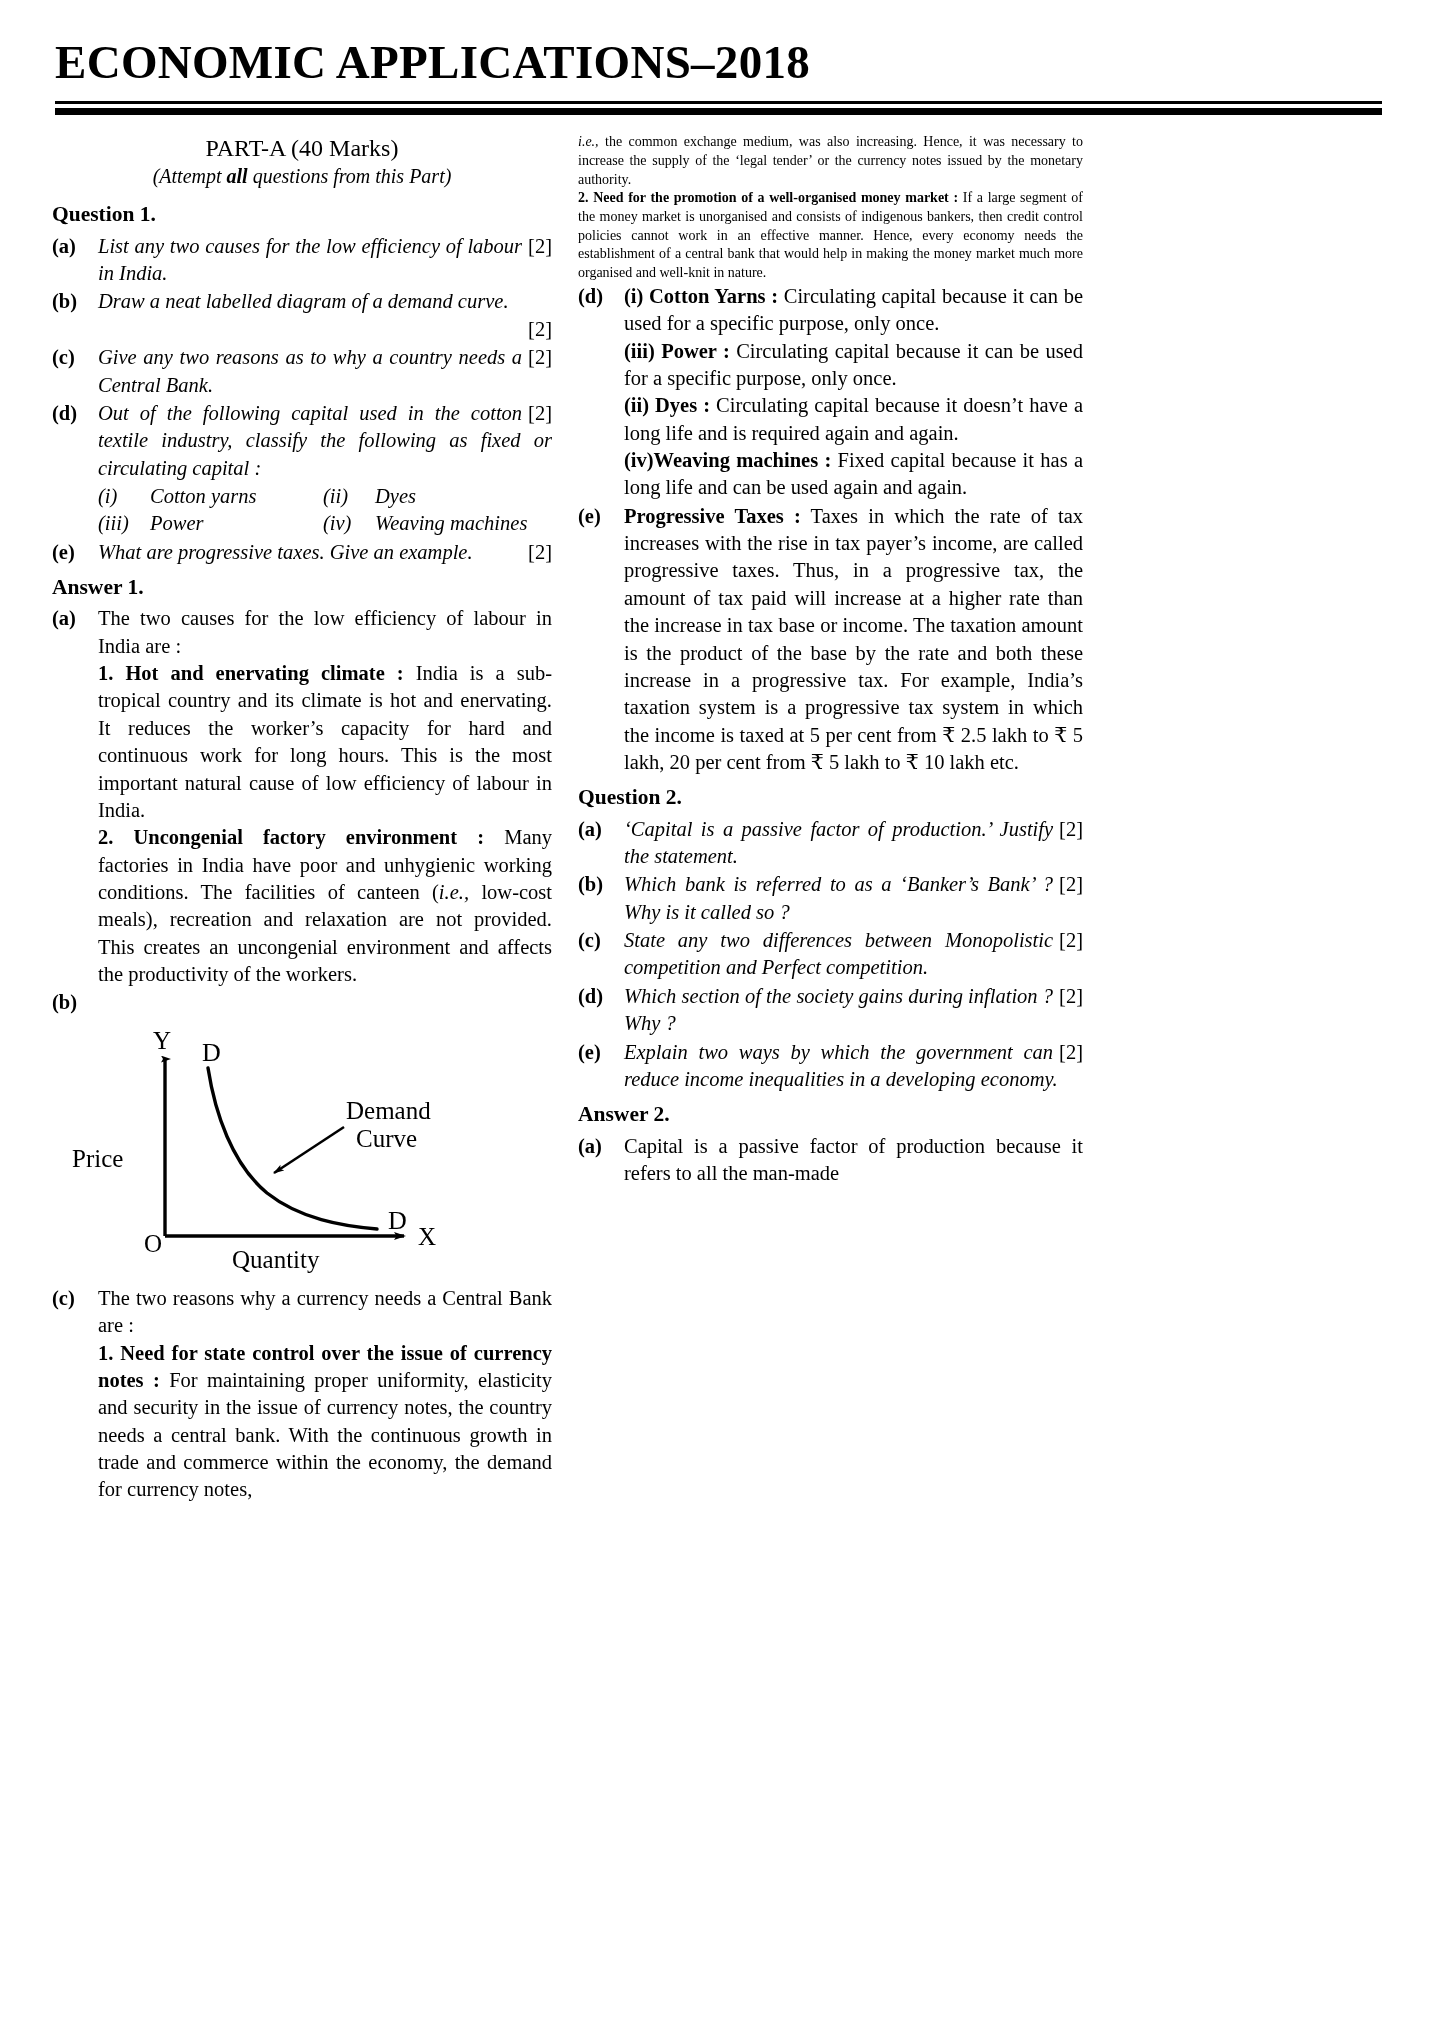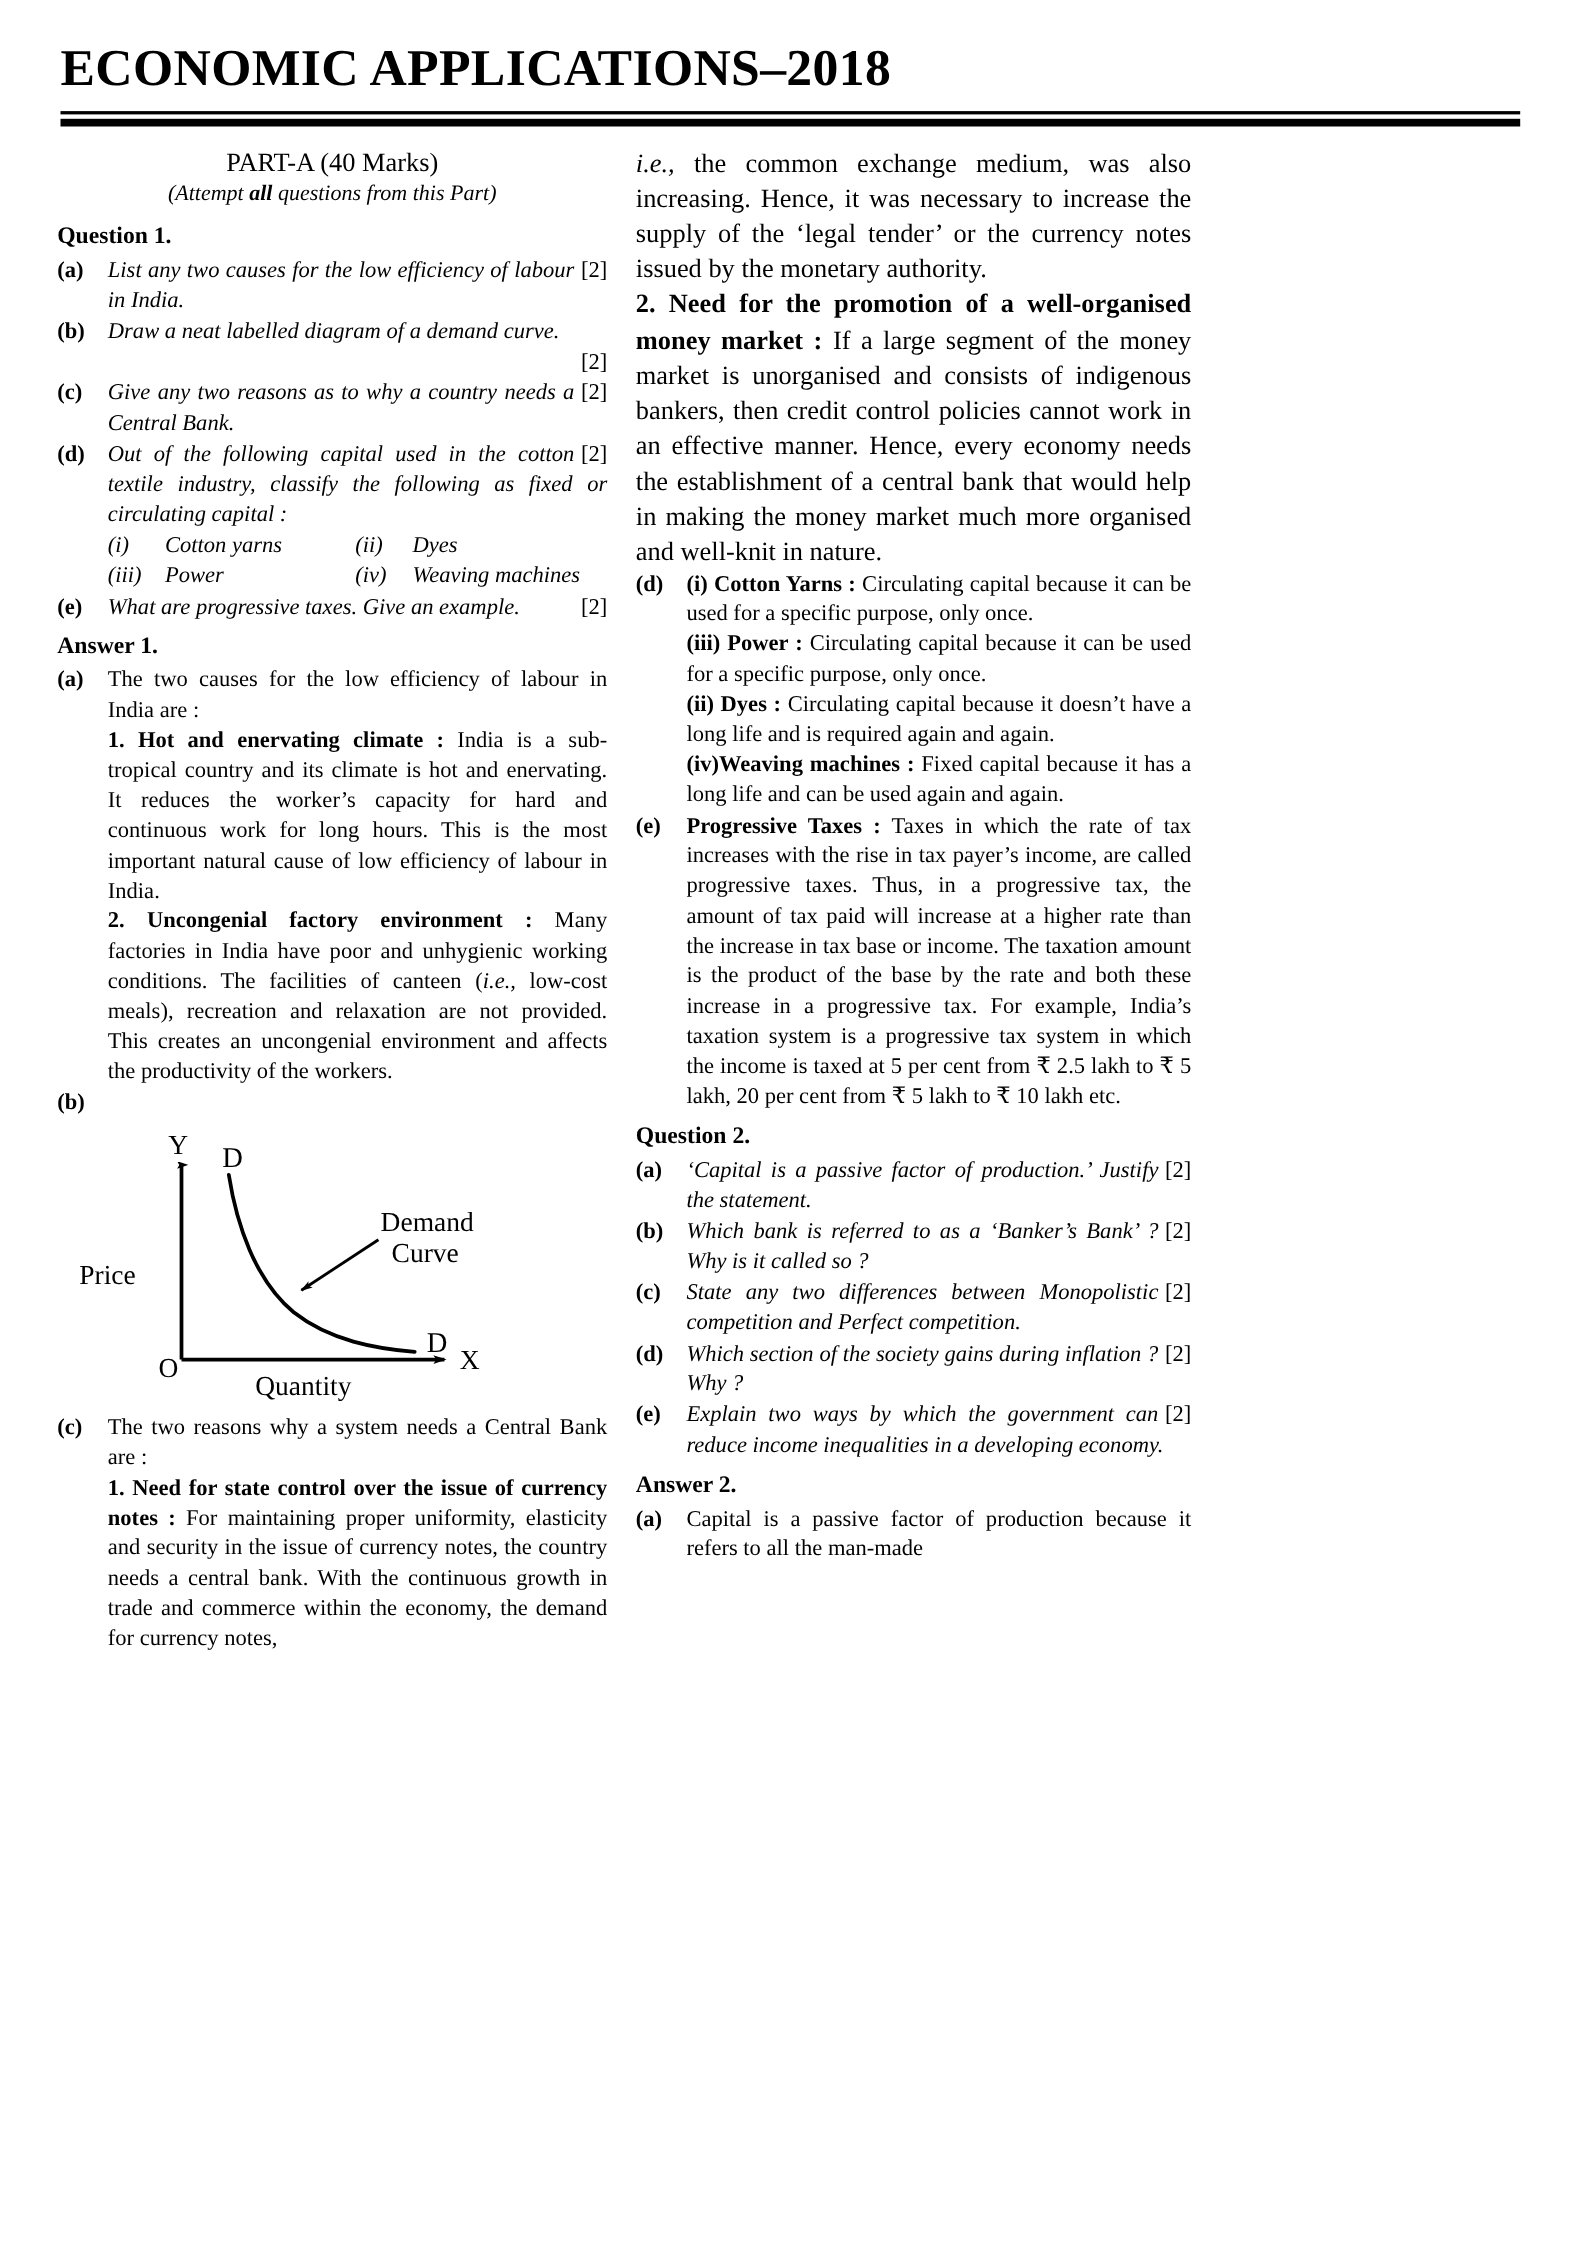--- a/index.html
+++ b/index.html
@@ -129,21 +129,21 @@
     font-style: italic;
     font-size: 20.5px;
     line-height: 1.335;
   }
   .sub-row { display: flex; }
   .sub-row .c1 { flex: 0 0 225px; display: flex; }
   .sub-row .c2 { flex: 1 1 auto; display: flex; }
   .sub-row .rn { flex: 0 0 52px; }
 
   .ans-para {
-    font-size: 24px;
+    font-size: 14px;
     line-height: 1.335;
     text-align: justify;
     margin: 0;
   }
 
   
   .indent {
     margin-top: 2px;
   }
 
@@ -292,21 +292,21 @@
           <text x="150" y="40" font-family="Liberation Serif, DejaVu Serif, serif" font-size="26">D</text>
           <text x="336" y="208" font-family="Liberation Serif, DejaVu Serif, serif" font-size="26">D</text>
           <text x="294" y="98" font-family="Liberation Serif, DejaVu Serif, serif" font-size="25">Demand</text>
           <text x="304" y="126" font-family="Liberation Serif, DejaVu Serif, serif" font-size="25">Curve</text>
         </svg>
       </div>
 
       <div class="row a">
         <div class="lbl">(c)</div>
         <div class="body">
-          <div class="para">The two reasons why a system needs a Central Bank are :</div>
+          <div class="para">The two reasons why a currency needs a Central Bank are :</div>
           <div class="para indent"><b class="inl">1.  Need for state control over the issue of currency notes :</b><span> For maintaining proper uniformity, elasticity and security in the issue of currency notes, the country needs a central bank. With the continuous growth in trade and commerce within the economy, the demand for currency notes, </span></div>
         </div>
       </div>
 
     </div>
 
     <div class="col right">
 
       <div class="ans-para rc-first"><span class="" style="font-style:italic">i.e.,</span><span> the common exchange medium, was also increasing. Hence, it was necessary to increase the supply of the ‘legal tender’ or the currency notes issued by the monetary authority.</span></div>
 

